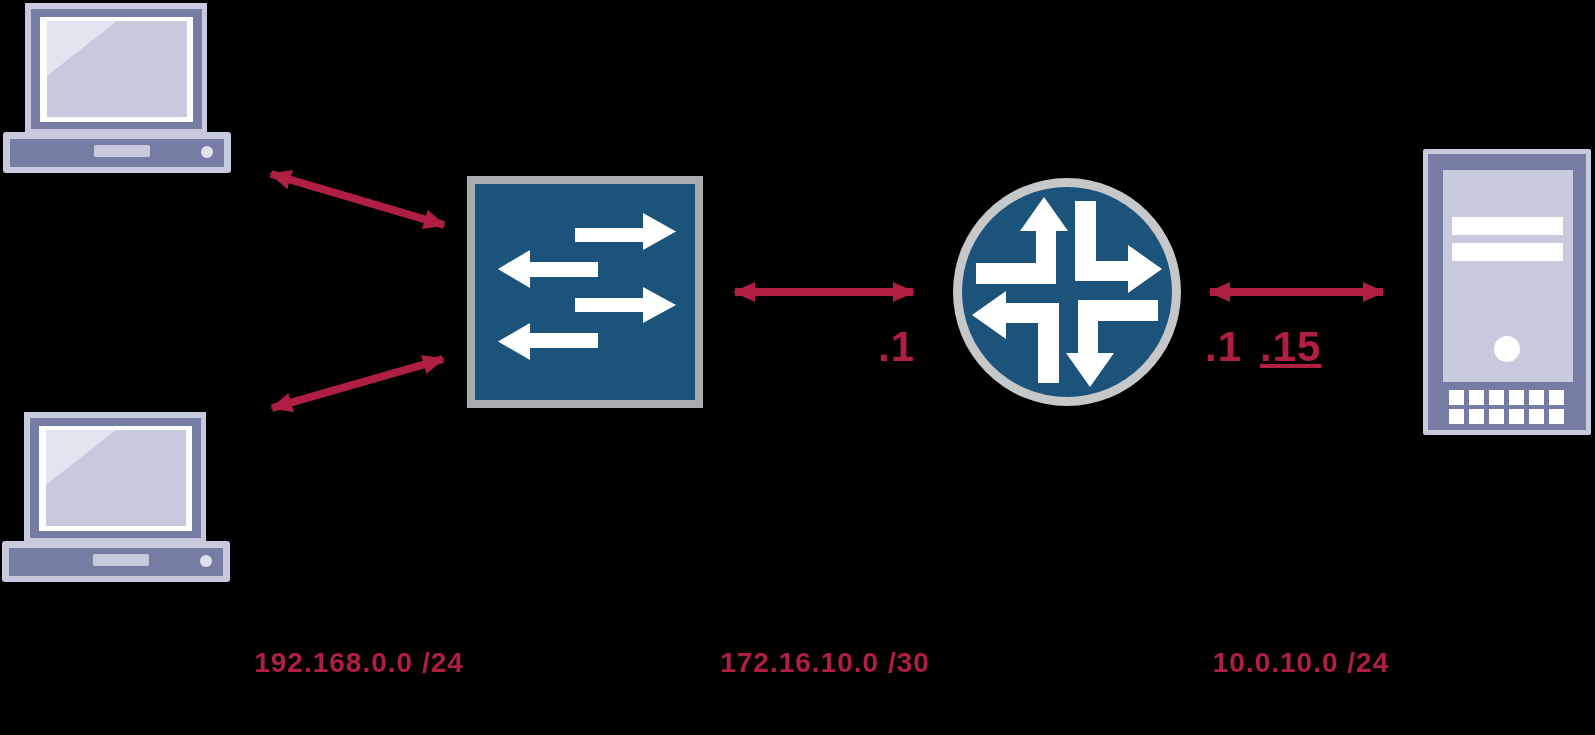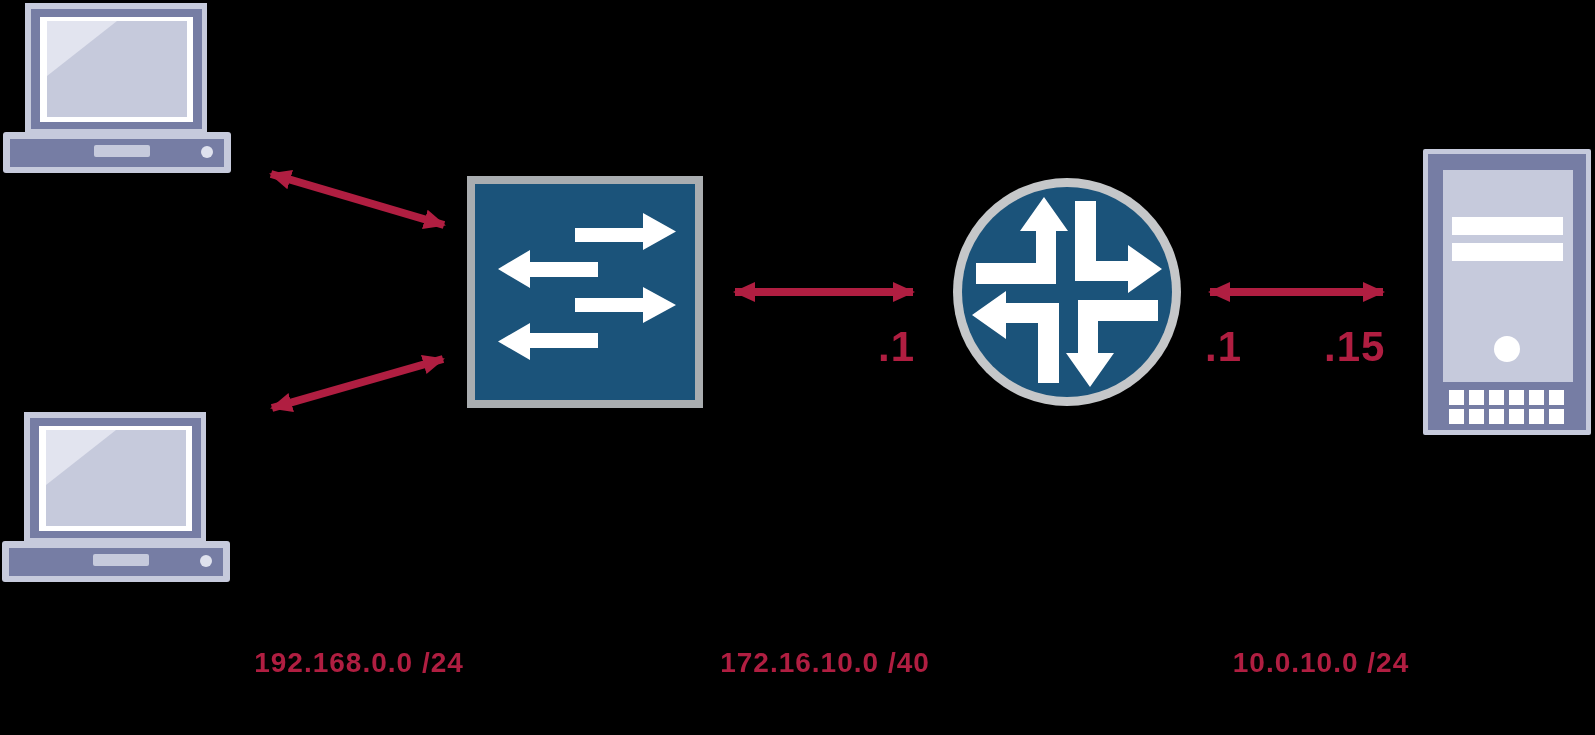--- a/index.html
+++ b/index.html
@@ -115,19 +115,19 @@
         <rect x="66" y="260" width="15" height="15"></rect>
           <rect x="86" y="260" width="15" height="15"></rect>
         <rect x="106" y="260" width="15" height="15"></rect>
           <rect x="126" y="260" width="15" height="15"></rect>
       </g>
     </svg>
   </div>
 
   <div class="lbl ip-lbl" style="left:878px;top:326px;">.1</div>
   <div class="lbl ip-lbl" style="left:1205px;top:326px;">.1</div>
-  <div class="lbl ip-lbl" style="left:1324px;top:326px;">.15</div>
+  <div class="lbl ip-lbl" style="left:1260px;top:326px;text-decoration:underline;">.15</div>
 
   <div class="lbl subnet-lbl" style="left:359px;top:649px;">192.168.0.0 /24</div>
-  <div class="lbl subnet-lbl" style="left:825px;top:649px;">172.16.10.0 /40</div>
-  <div class="lbl subnet-lbl" style="left:1301px;top:649px;margin-left:20px;">10.0.10.0 /24</div>
+  <div class="lbl subnet-lbl" style="left:825px;top:649px;">172.16.10.0 /30</div>
+  <div class="lbl subnet-lbl" style="left:1301px;top:649px;">10.0.10.0 /24</div>
 
 </div>
 
 </body></html>

